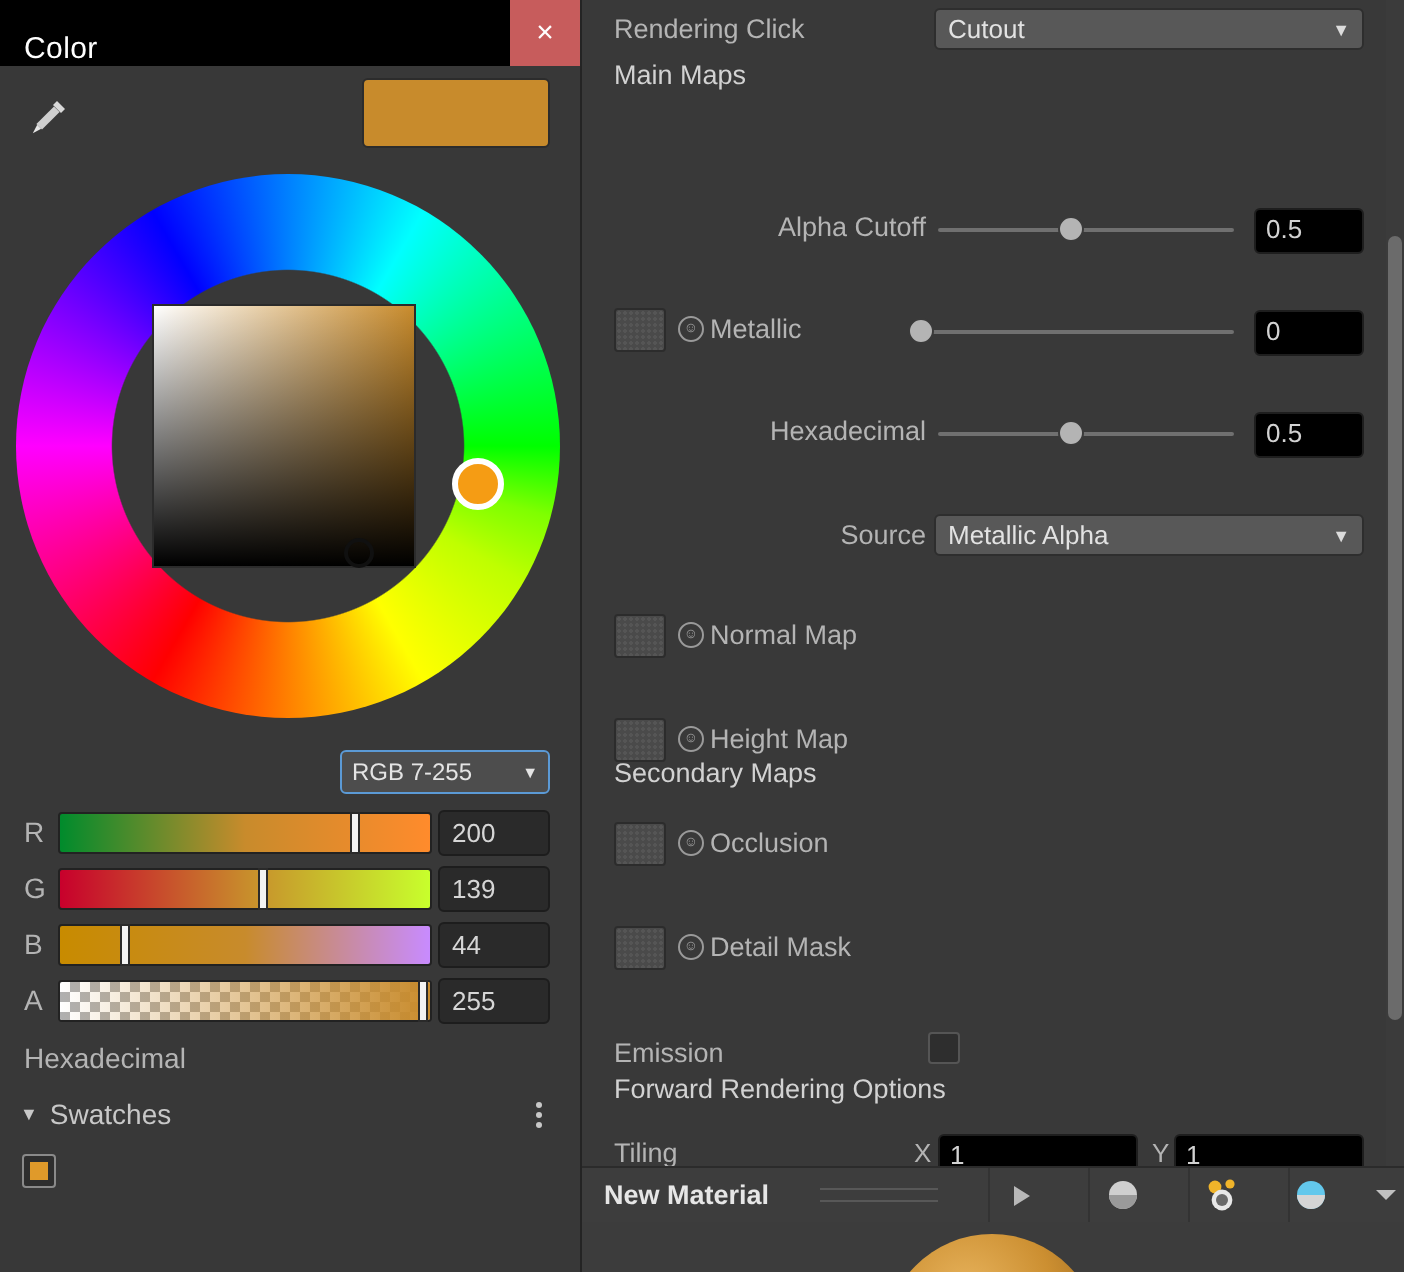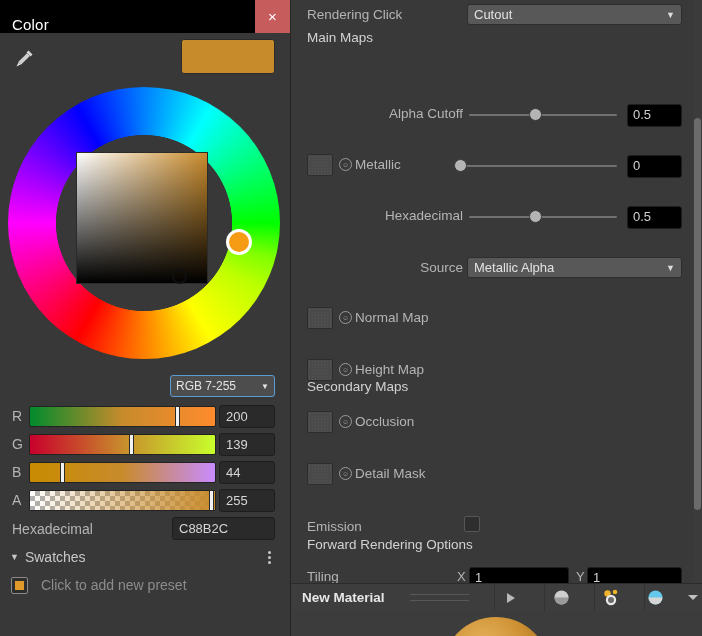--- a/index.html
+++ b/index.html
@@ -300,40 +300,38 @@
       <div class="chan-track">
         <div class="alpha-checker"></div>
         <div class="alpha-grad"></div>
       </div>
       <div class="chan-handle" style="left:209px"></div>
       <div class="chan-field">255</div>
     </div>
 
     <div id="hex-row">
       <span id="hex-label">Hexadecimal</span>
-      <div id="hex-field">C88B2C</div>
     </div>
 
     <div id="swatches-header">
       <div id="swatches-foldout">
         <span class="tri">▼</span>
         <span>Swatches</span>
       </div>
       <div id="swatches-menu">
         <i></i>
           <i></i>
           <i></i>
       </div>
     </div>
 
     <div id="add-preset-row">
       <div id="preset-chip">
           <i></i>
         </div>
-      <span id="add-preset-text">Click to add new preset</span>
     </div>
   </div>
 
   <div id="panel-divider"></div>
 
   <div id="inspector">
     <div id="inspector-scroll">
 
       <div class="irow" style="top:2px">
         <span class="ilabel" style="left:16px; top:5px">Rendering Click</span>

